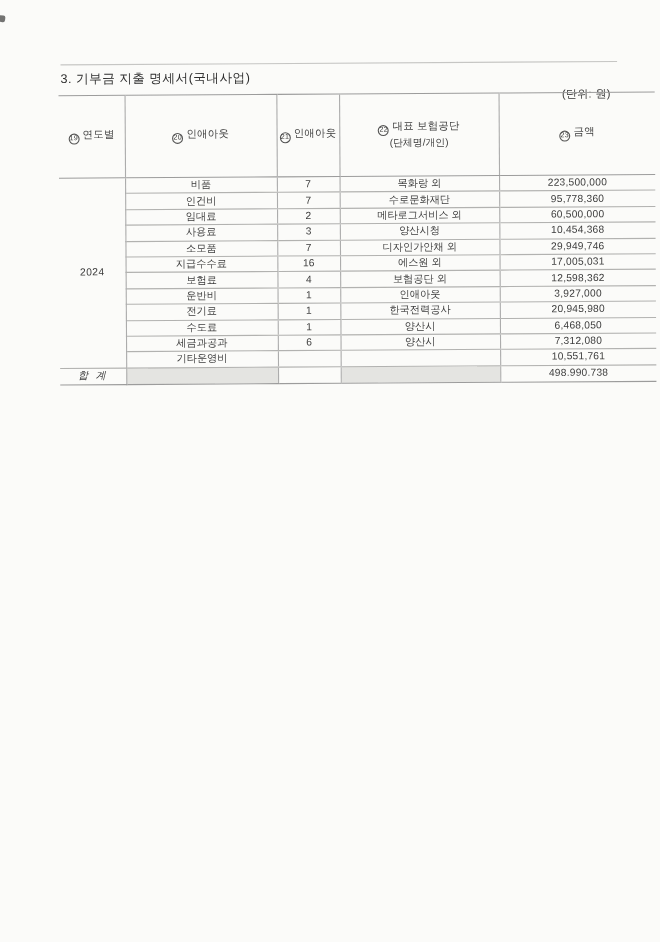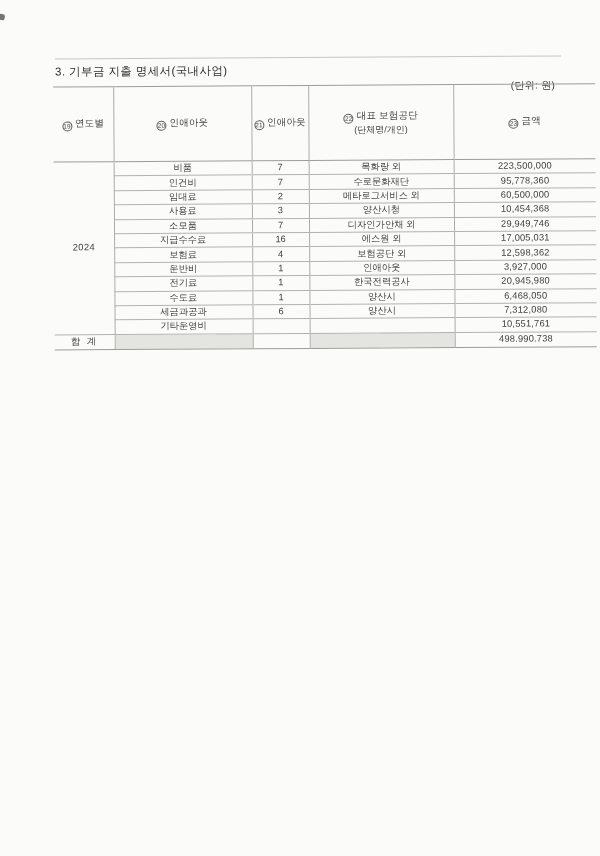--- a/index.html
+++ b/index.html
@@ -52,21 +52,21 @@
   
   .tbl tbody td{height:13.4px;border-bottom:1px solid #b2b2b0;font-size:9.3px;}
   .tbl tbody td.c-year{
     border-bottom:1px solid #b2b2b0;border-right:1px solid #acacac;
     font-size:9.3px;letter-spacing:.4px;
   }
   
   .tbl .total-row td{
     height:14px;border-bottom:1px solid #9c9c9c;font-size:9.3px;
   }
-  .total-label{letter-spacing:2px;border-right:1px solid #acacac;}
+  .total-label{letter-spacing:2px;border-right:1px solid #acacac;font-style:italic;}
   .shade{background:#e4e4e1;}
   .amount{letter-spacing:.2px;}
 </style>
 </head>
 <body>
 
 <div class="sheet">
 
   <div class="artifact"></div>
   <div class="top-rule"></div>

